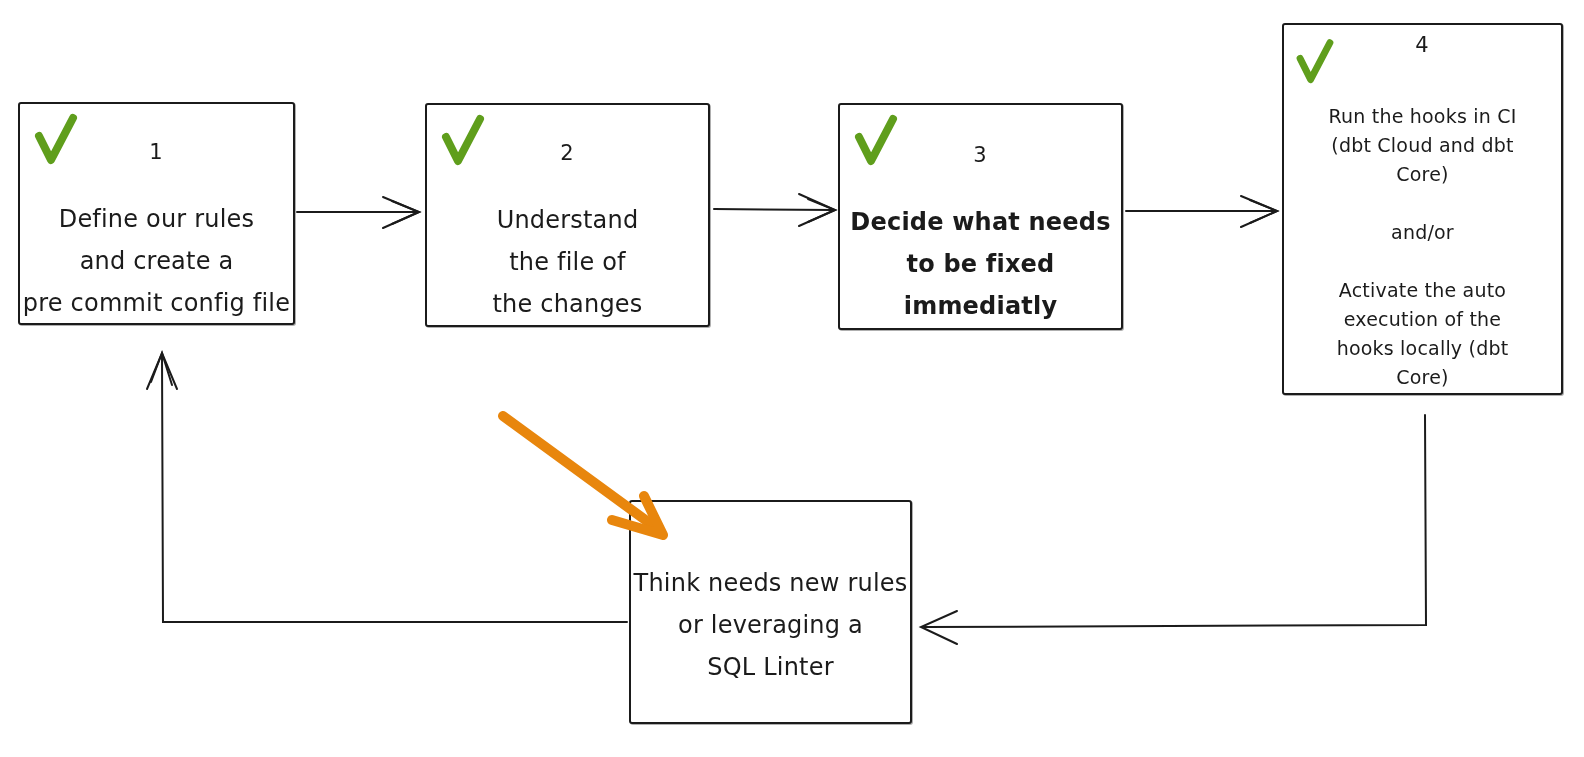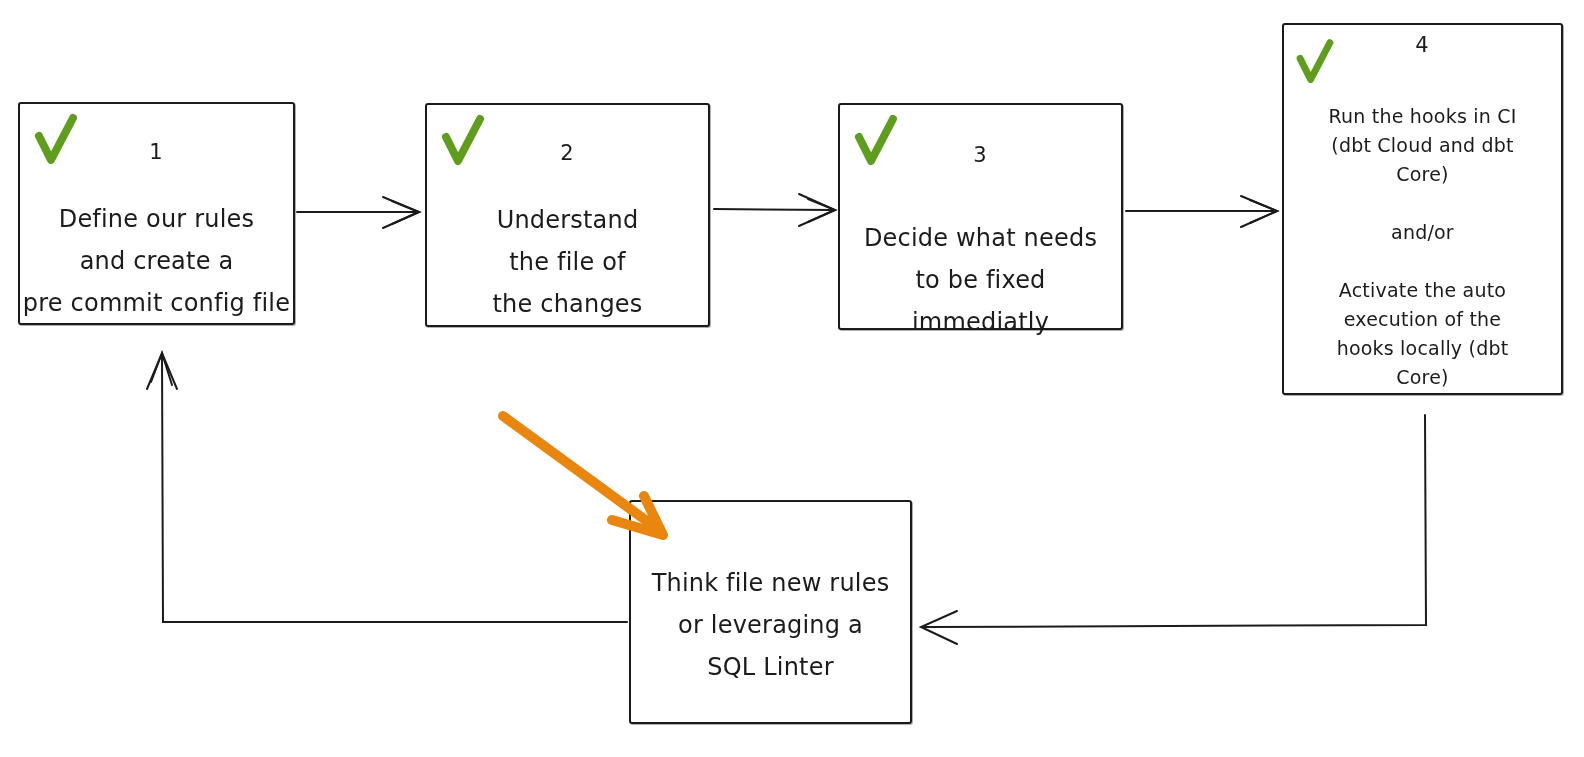--- a/index.html
+++ b/index.html
@@ -63,21 +63,21 @@
   #box-1 { left: 18px;   top: 102px; width: 277px; height: 223px; }
   #box-1 .num  { top: 36px; }
   #box-1 .body { top: 94px; }
 
   #box-2 { left: 425px;  top: 103px; width: 285px; height: 224px; }
   #box-2 .num  { top: 36px; }
   #box-2 .body { top: 94px; }
 
   #box-3 { left: 838px;  top: 103px; width: 285px; height: 227px; }
   #box-3 .num  { top: 38px; }
-  #box-3 .body { top: 112px; }
+  #box-3 .body { top: 96px; font-weight: bold; }
 
   #box-4 { left: 1282px; top: 23px;  width: 281px; height: 372px; }
   #box-4 .check { top: 6px; left: 10px; width: 42px; height: 62px; }
   #box-4 .num  { top: 8px; }
   #box-4 .body { top: 77px; font-size: 19px; line-height: 29px; }
 
   #box-5 { left: 629px;  top: 500px; width: 283px; height: 224px; }
   #box-5 .body { top: 60px; }
 </style>
 </head>
@@ -126,21 +126,21 @@
 
 and/or
 
 Activate the auto
 execution of the
 hooks locally (dbt
 Core)</div>
   </div>
 
   <div class="node" id="box-5">
-    <div class="body">Think file new rules
+    <div class="body">Think needs new rules
 or leveraging a
 SQL Linter</div>
   </div>
 
   <svg class="arrow-layer" viewBox="0 0 1584 757">
     <g fill="none" stroke="#1b1b1b" stroke-width="2" stroke-linecap="round">
 
       <g>
         <path d="M297 212 L418 212"></path>
         <path d="M383 197 L419 212 L383 228"></path>

